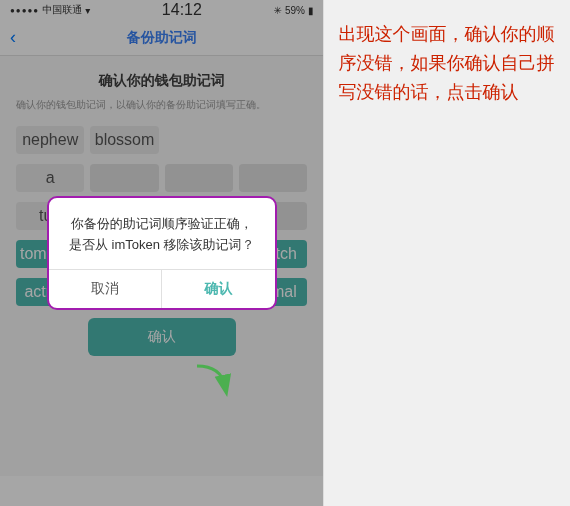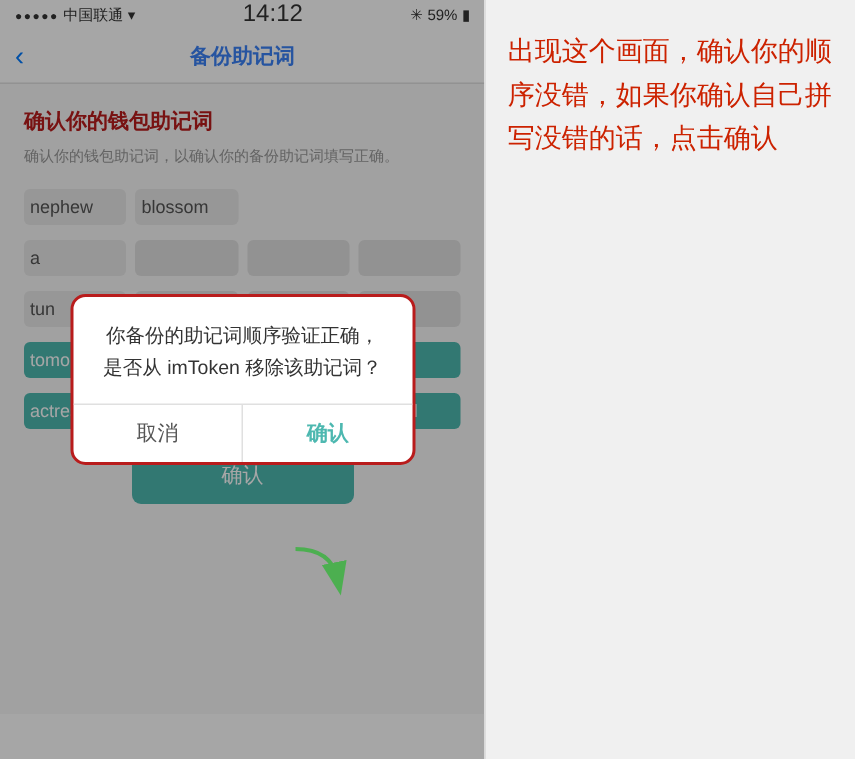--- a/index.html
+++ b/index.html
@@ -63,24 +63,24 @@
     }
 
     
     .content {
       padding: 16px;
       background: #f7f7f7;
       min-height: 420px;
     }
 
     .page-title {
-      text-align: left;
+      text-align: center;
       font-size: 14px;
       font-weight: 600;
-      color: #b91c1c;
+      color: #404040;
       margin-bottom: 8px;
     }
 
     .page-subtitle {
       font-size: 10px;
       color: #999;
       margin-bottom: 14px;
       line-height: 1.4;
     }
 
@@ -89,22 +89,22 @@
       display: grid;
       grid-template-columns: repeat(4, 1fr);
       gap: 6px;
       margin-bottom: 10px;
     }
 
     .word-chip {
       background: #e8e8e8;
       border-radius: 4px;
       padding: 5px 4px;
-      text-align: left;
-      font-size: 12px;
+      text-align: center;
+      font-size: 16px;
       color: #555;
     }
     .word-chip.teal {
       background: #4db8b0;
       color: #fff;
     }
     .word-chip.empty {
       background: #e0e0e0;
       color: #bbb;
       min-height: 24px;
@@ -119,21 +119,21 @@
       align-items: center;
       justify-content: center;
       z-index: 10;
     }
 
     .dialog {
       background: #fff;
       border-radius: 10px;
       width: 230px;
       overflow: hidden;
-      border: 2px solid #b91c1c;
+      border: 2px solid #a21caf;
     }
 
     .dialog-body {
       padding: 16px 18px 14px;
       text-align: center;
     }
 
     .dialog-text {
       font-size: 13px;
       color: #333;

